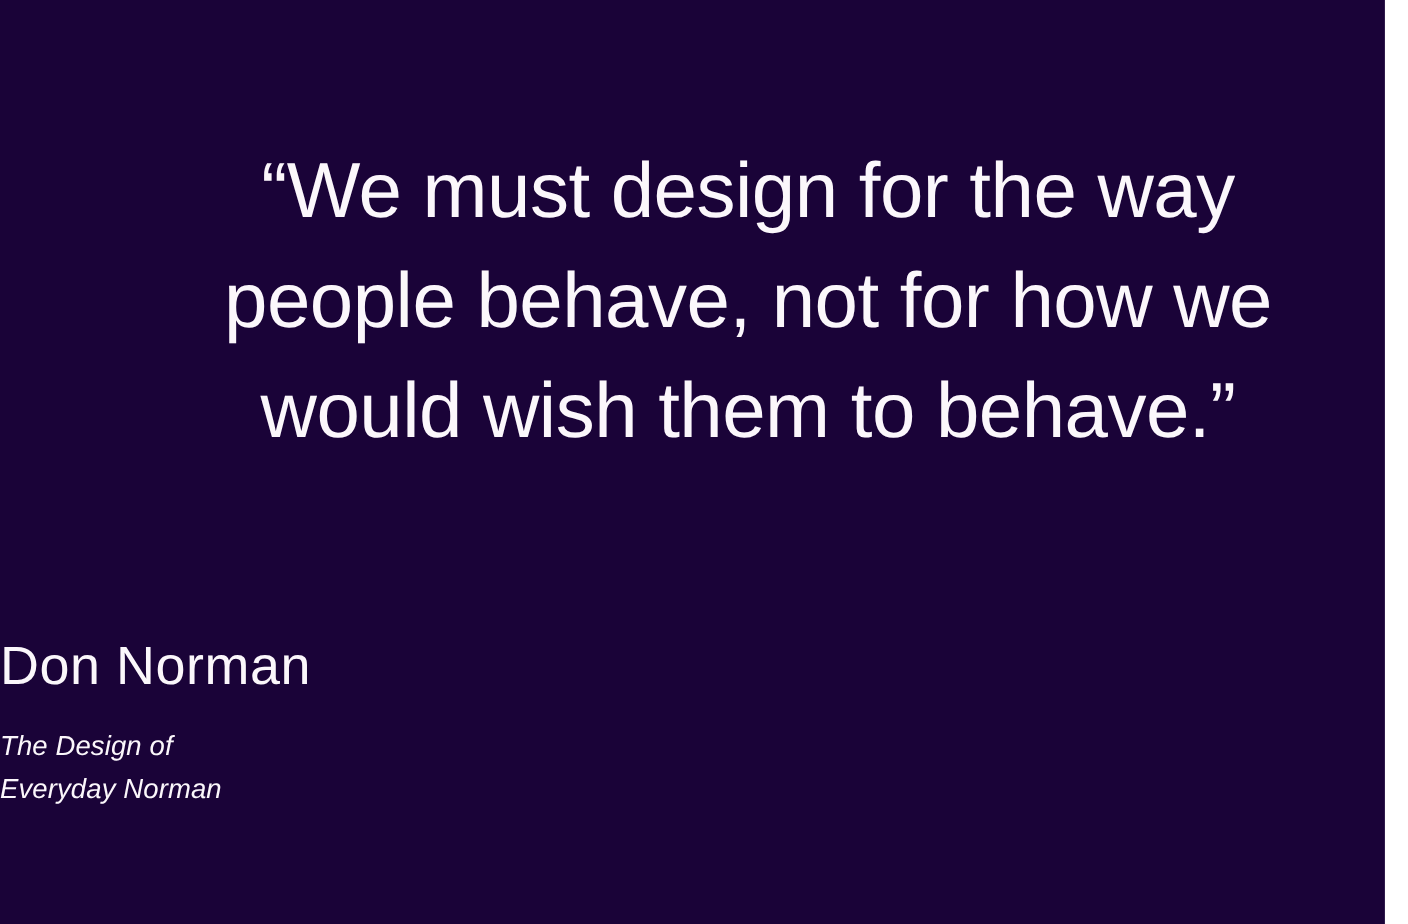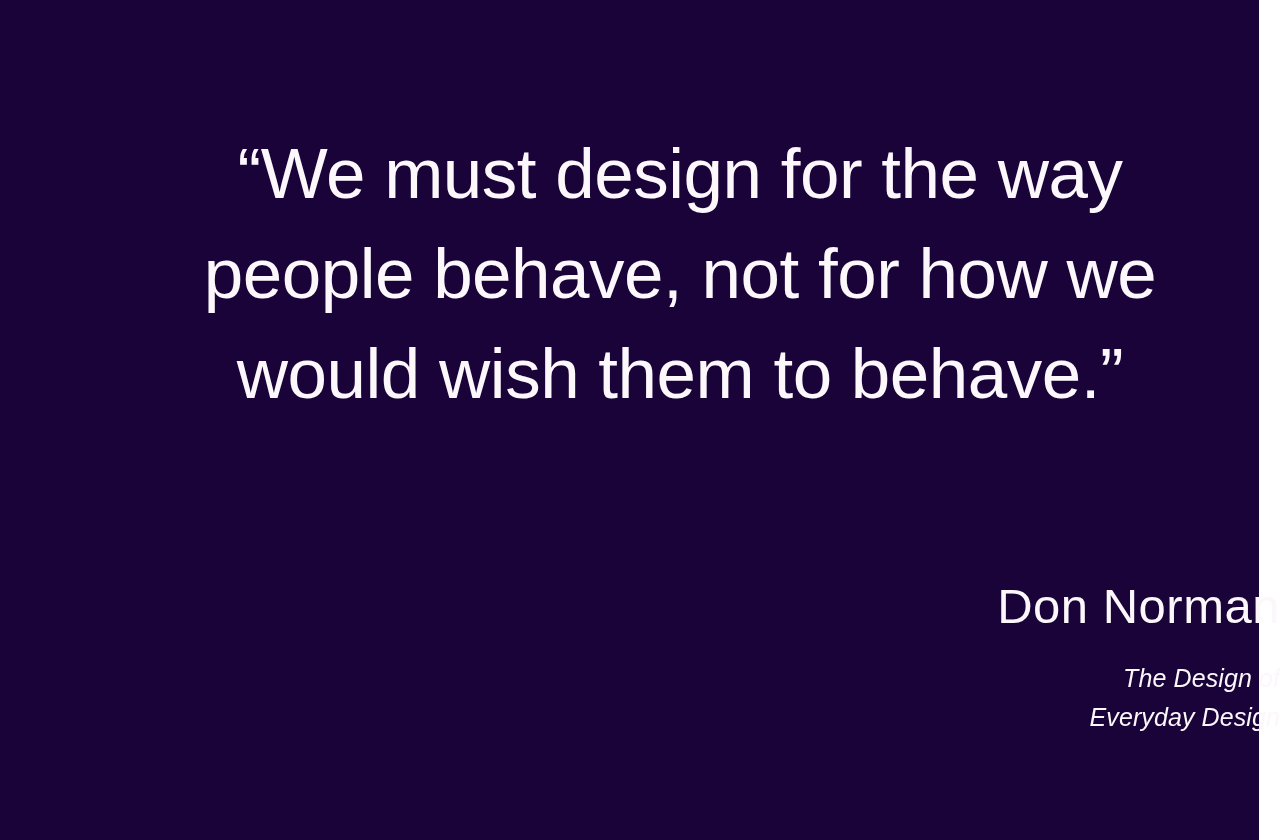--- a/index.html
+++ b/index.html
@@ -46,21 +46,21 @@
     letter-spacing: -0.5px;
     white-space: nowrap;
   }
 
   
   #attribution-block {
     position: absolute;
     top: 575px;
     left: 0;
     width: 1280px;
-    text-align: right;
+    text-align: left;
   }
 
   #author-name {
     display: block;
     color: #FBF7FB;
     font-family: "Liberation Sans", sans-serif;
     font-size: 49px;
     font-weight: 200;
     line-height: 62px;
     letter-spacing: 0.5px;
@@ -91,17 +91,17 @@
   <blockquote id="quote-block">
     <span class="quote-line">“We must design for the way</span>
     <span class="quote-line">people behave, not for how we</span>
     <span class="quote-line">would wish them to behave.”</span>
   </blockquote>
 
   <div id="attribution-block">
     <span id="author-name">Don Norman</span>
     <cite id="source-title">
       <span class="source-line">The Design of</span>
-      <span class="source-line">Everyday Design</span>
+      <span class="source-line">Everyday Norman</span>
     </cite>
   </div>
 
 </div>
 
 </body></html>

